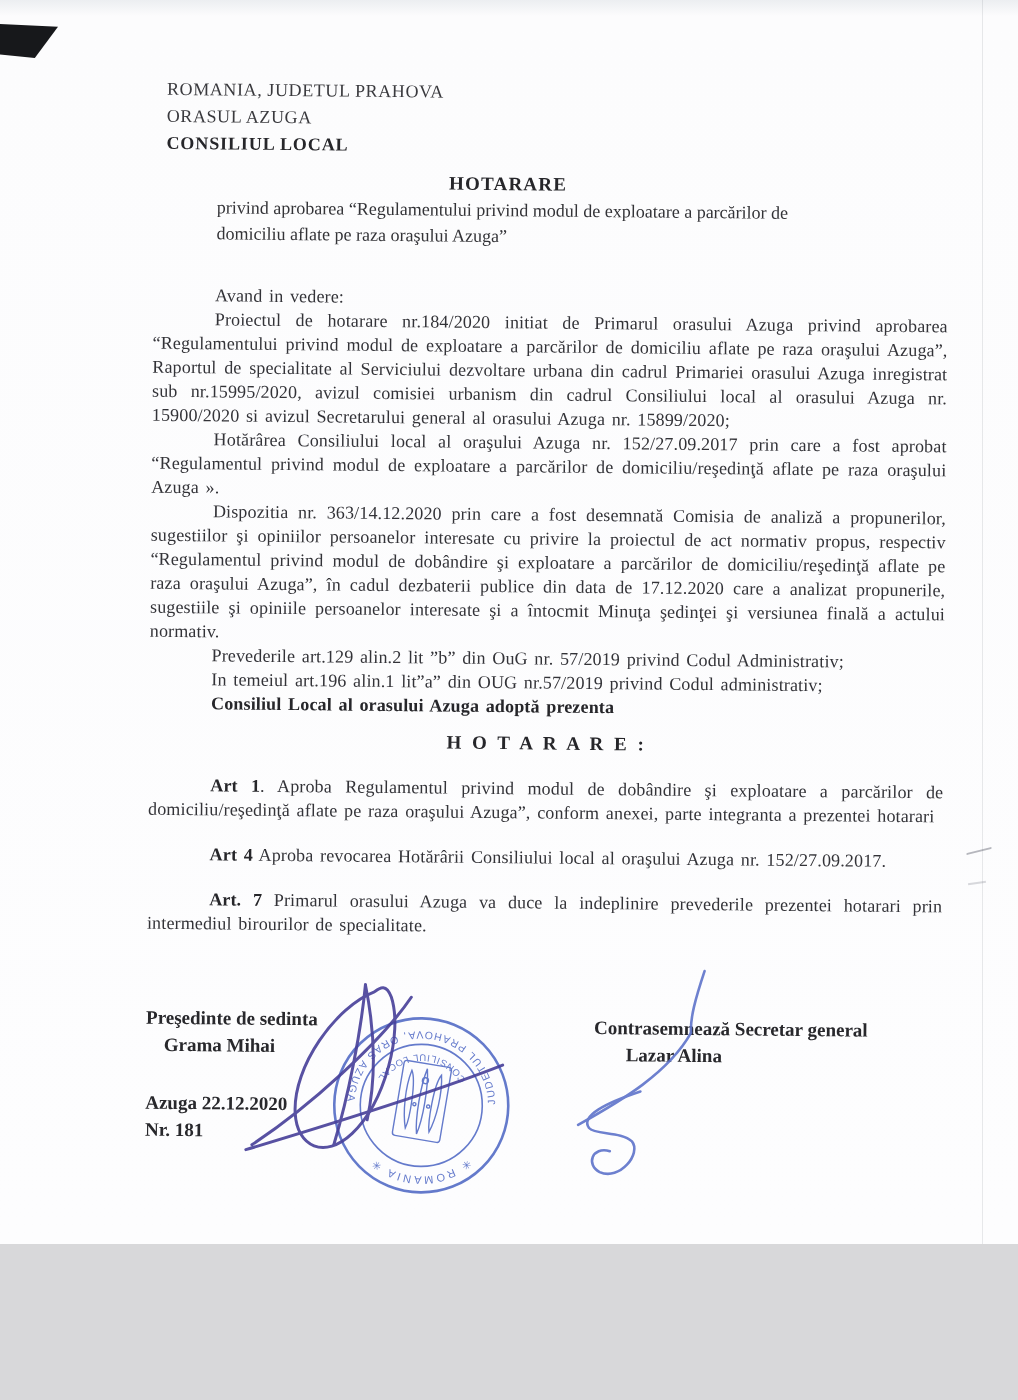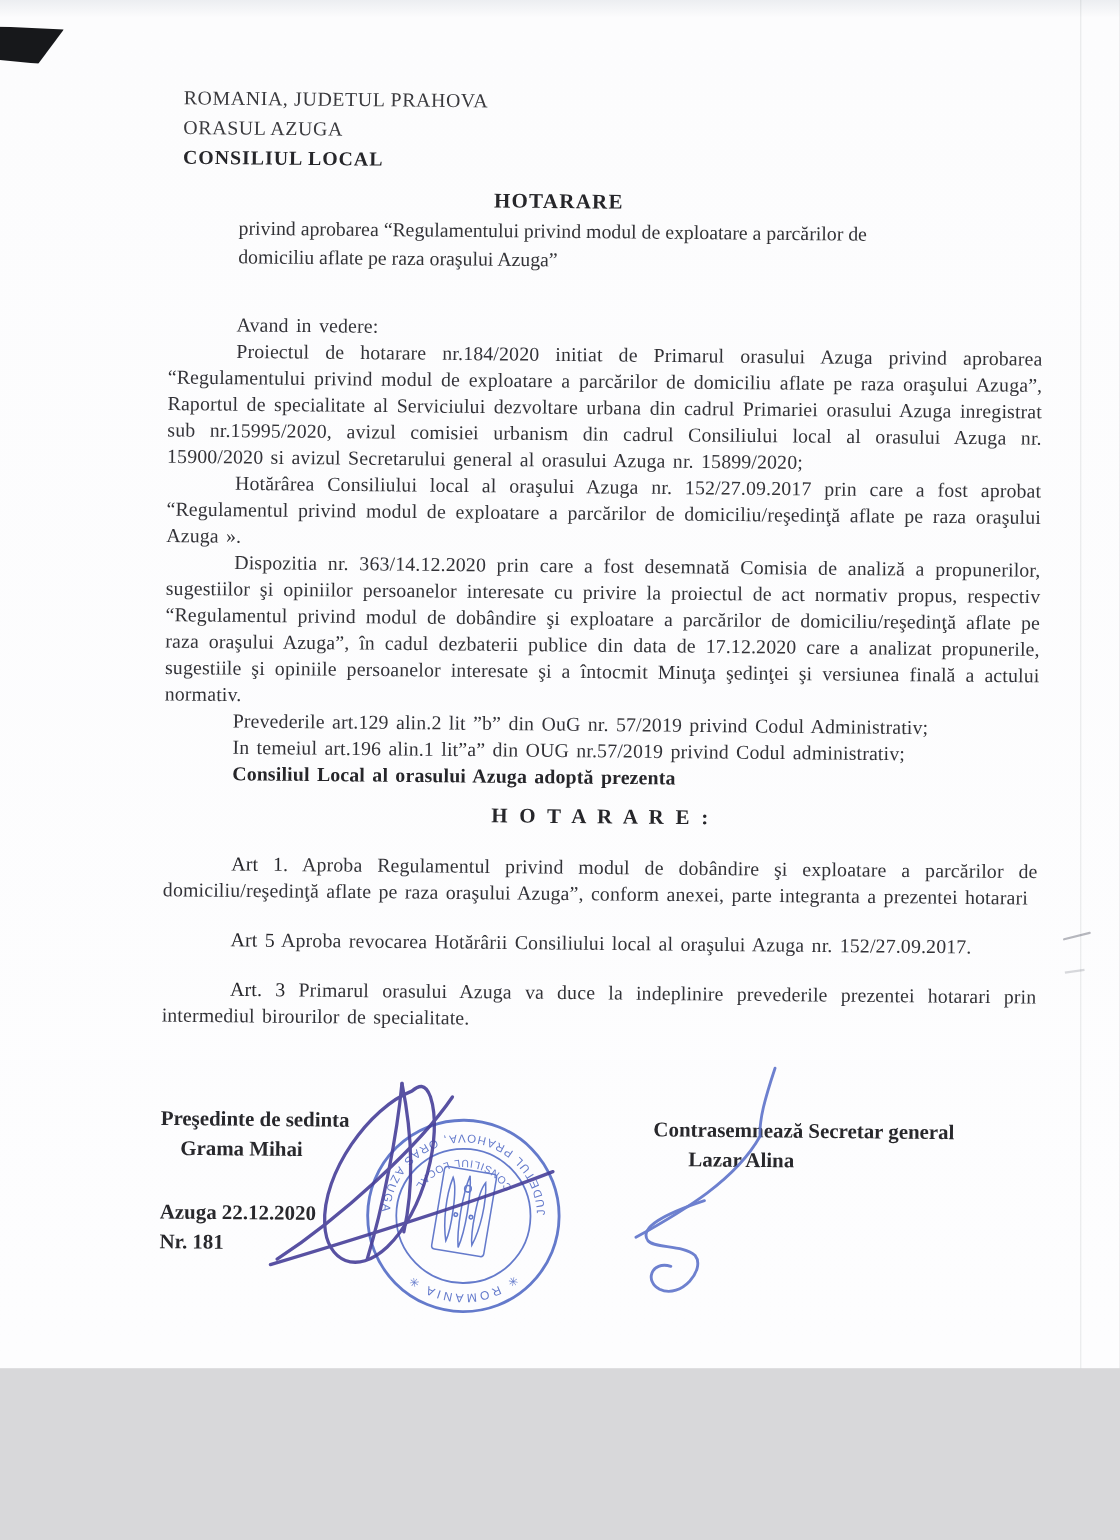--- a/index.html
+++ b/index.html
@@ -18,21 +18,21 @@
          font-weight:bold;font-size:19px;letter-spacing:1.2px;color:#26262a;}
   .subtitle{position:absolute;left:218px;top:194px;width:720px;font-size:18px;line-height:26px;color:#333337;}
   .col{position:absolute;left:155px;top:283px;width:795px;font-size:18px;line-height:24px;
        text-align:justify;word-spacing:2px;letter-spacing:.15px;color:#333338;}
   .col p{margin:0;text-indent:62px;}
   .line-ind{text-indent:66px;text-align:left;}
   .boldline{font-weight:bold;text-indent:45px;text-align:left;color:#26262a;}
   .dheading{margin:13px 0 0 0 !important;text-align:center;text-indent:0 !important;
             font-weight:bold;font-size:19px;letter-spacing:2px;color:#26262a;}
   .art{margin-top:21px !important;}
-  .art .lbl{font-weight:normal;color:#26262a;margin-top:25px;}
+  .art .lbl{font-weight:bold;color:#26262a;margin-top:25px;}
   .sig{position:absolute;font-size:19px;line-height:27px;font-weight:bold;color:#28282c;}
   .sig-president{left:155px;top:1004px;}
   .sig-president .n2{padding-left:18px;}
   .sig-secretary{left:603px;top:1010px;}
   .sig-secretary .n2{padding-left:32px;}
   .sig-date{left:155px;top:1089px;}
   .stamp{position:absolute;left:336px;top:1008px;opacity:.88;}
   .inklayer{position:absolute;left:0;top:0;pointer-events:none;}
   .corner-artifact{position:absolute;left:0;top:24px;width:58px;height:34px;
      background:#17181b;clip-path:polygon(0 0,100% 8%,60% 100%,0 90%);}
@@ -68,22 +68,22 @@
       <p>Proiectul de hotarare nr.184/2020 initiat de Primarul orasului Azuga privind aprobarea “Regulamentului privind modul de exploatare a parcărilor de domiciliu aflate pe raza oraşului Azuga”,  Raportul de specialitate al Serviciului dezvoltare urbana din cadrul Primariei orasului Azuga inregistrat sub nr.15995/2020,  avizul comisiei  urbanism din cadrul Consiliului local al orasului Azuga nr. 15900/2020 si avizul Secretarului general al orasului Azuga nr. 15899/2020;</p>
       <p>Hotărârea Consiliului local al oraşului Azuga nr. 152/27.09.2017 prin care a fost aprobat “Regulamentul  privind modul de exploatare a parcărilor de domiciliu/reşedinţă aflate pe raza oraşului Azuga ».</p>
       <p>Dispozitia nr. 363/14.12.2020 prin care a fost desemnată  Comisia de analiză a propunerilor, sugestiilor şi opiniilor  persoanelor interesate cu privire la proiectul de act normativ propus, respectiv “Regulamentul privind modul de dobândire  şi  exploatare  a parcărilor  de domiciliu/reşedinţă aflate pe raza oraşului Azuga”, în cadul dezbaterii publice din data de 17.12.2020 care a analizat  propunerile, sugestiile şi opiniile persoanelor interesate şi  a întocmit  Minuţa şedinţei şi  versiunea finală a actului normativ.</p>
       <p class="line-ind">Prevederile art.129 alin.2 lit ”b” din OuG nr. 57/2019 privind Codul Administrativ;</p>
       <p class="line-ind">In temeiul art.196 alin.1 lit”a” din OUG nr.57/2019 privind Codul administrativ;</p>
       <p class="boldline">Consiliul Local al orasului Azuga adoptă prezenta</p>
 
       <p class="dheading">H O T A R A R E :</p>
 
       <p class="art"><span class="lbl">Art 1</span><span>.  Aproba Regulamentul  privind modul de dobândire  şi  exploatare  a parcărilor de domiciliu/reşedinţă aflate pe raza oraşului Azuga”, conform anexei, parte integranta a prezentei hotarari</span></p>
-      <p class="art"><span class="lbl">Art 5</span><span>  Aproba revocarea Hotărârii Consiliului local al oraşului Azuga nr. 152/27.09.2017.</span></p>
-      <p class="art"><span class="lbl">Art. 3</span><span>   Primarul orasului Azuga va duce la indeplinire prevederile prezentei hotarari prin intermediul birourilor de specialitate.</span></p>
+      <p class="art"><span class="lbl">Art 4</span><span>  Aproba revocarea Hotărârii Consiliului local al oraşului Azuga nr. 152/27.09.2017.</span></p>
+      <p class="art"><span class="lbl">Art. 7</span><span>   Primarul orasului Azuga va duce la indeplinire prevederile prezentei hotarari prin intermediul birourilor de specialitate.</span></p>
     </div>
 
     <div class="sig sig-president">
       <div>Preşedinte de sedinta</div>
       <div class="n2">Grama Mihai</div>
     </div>
 
     <div class="sig sig-secretary">
       <div>Contrasemnează  Secretar general</div>
       <div class="n2">Lazar Alina</div>

